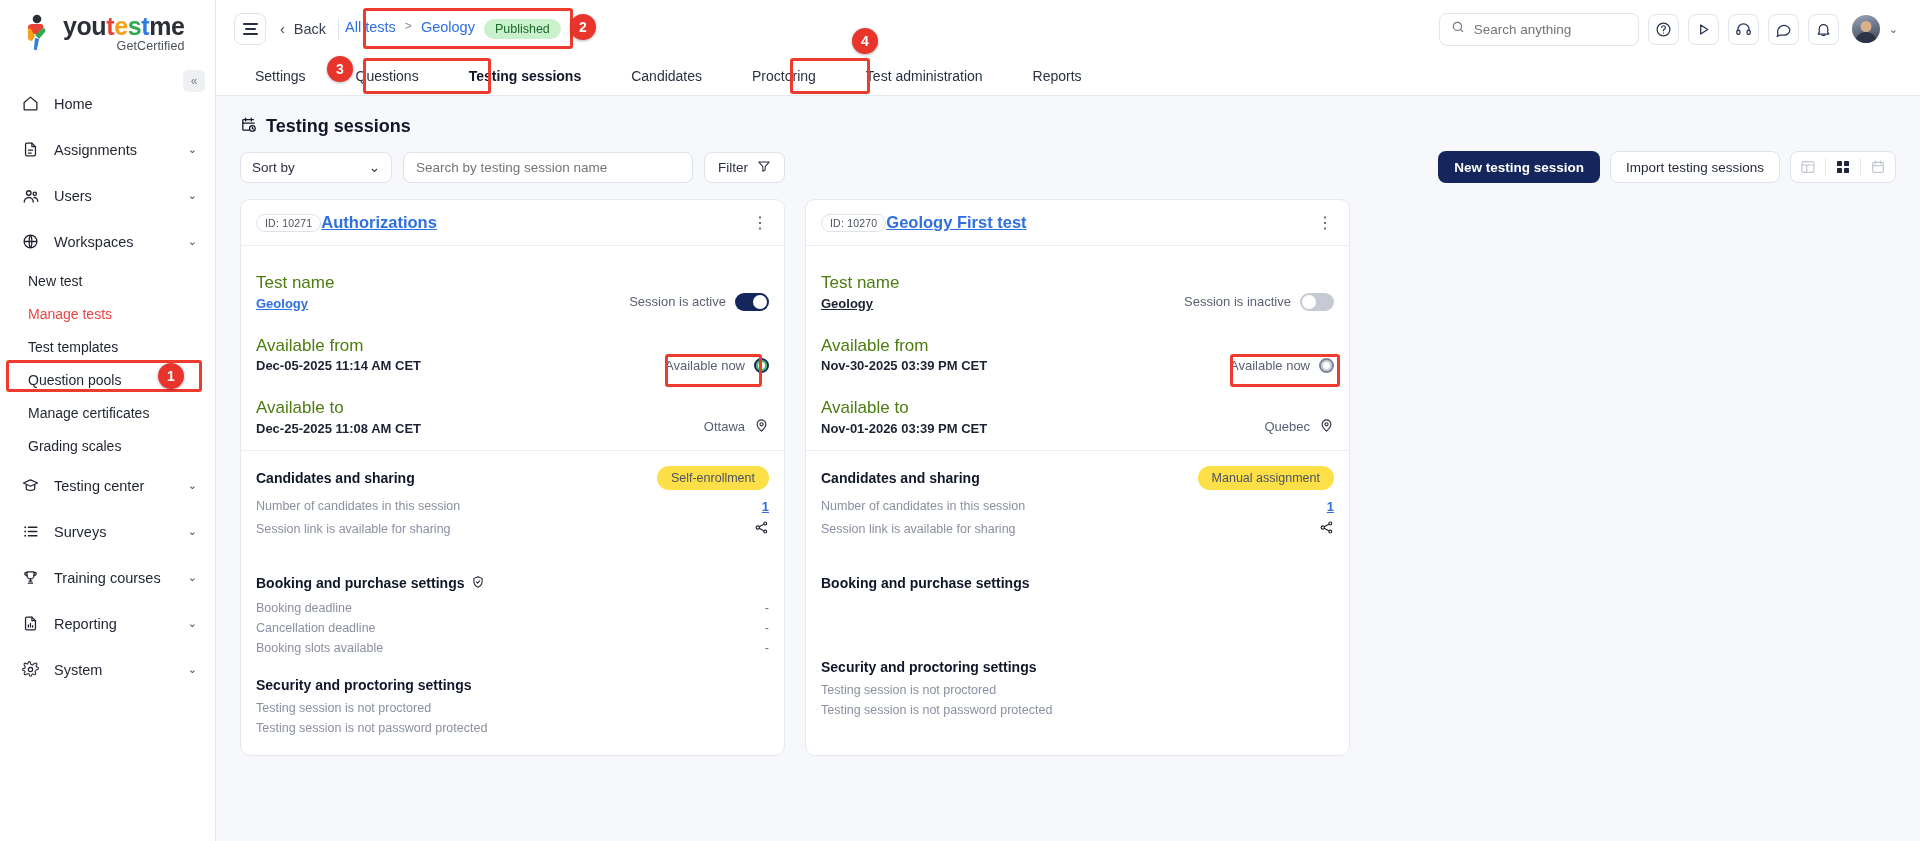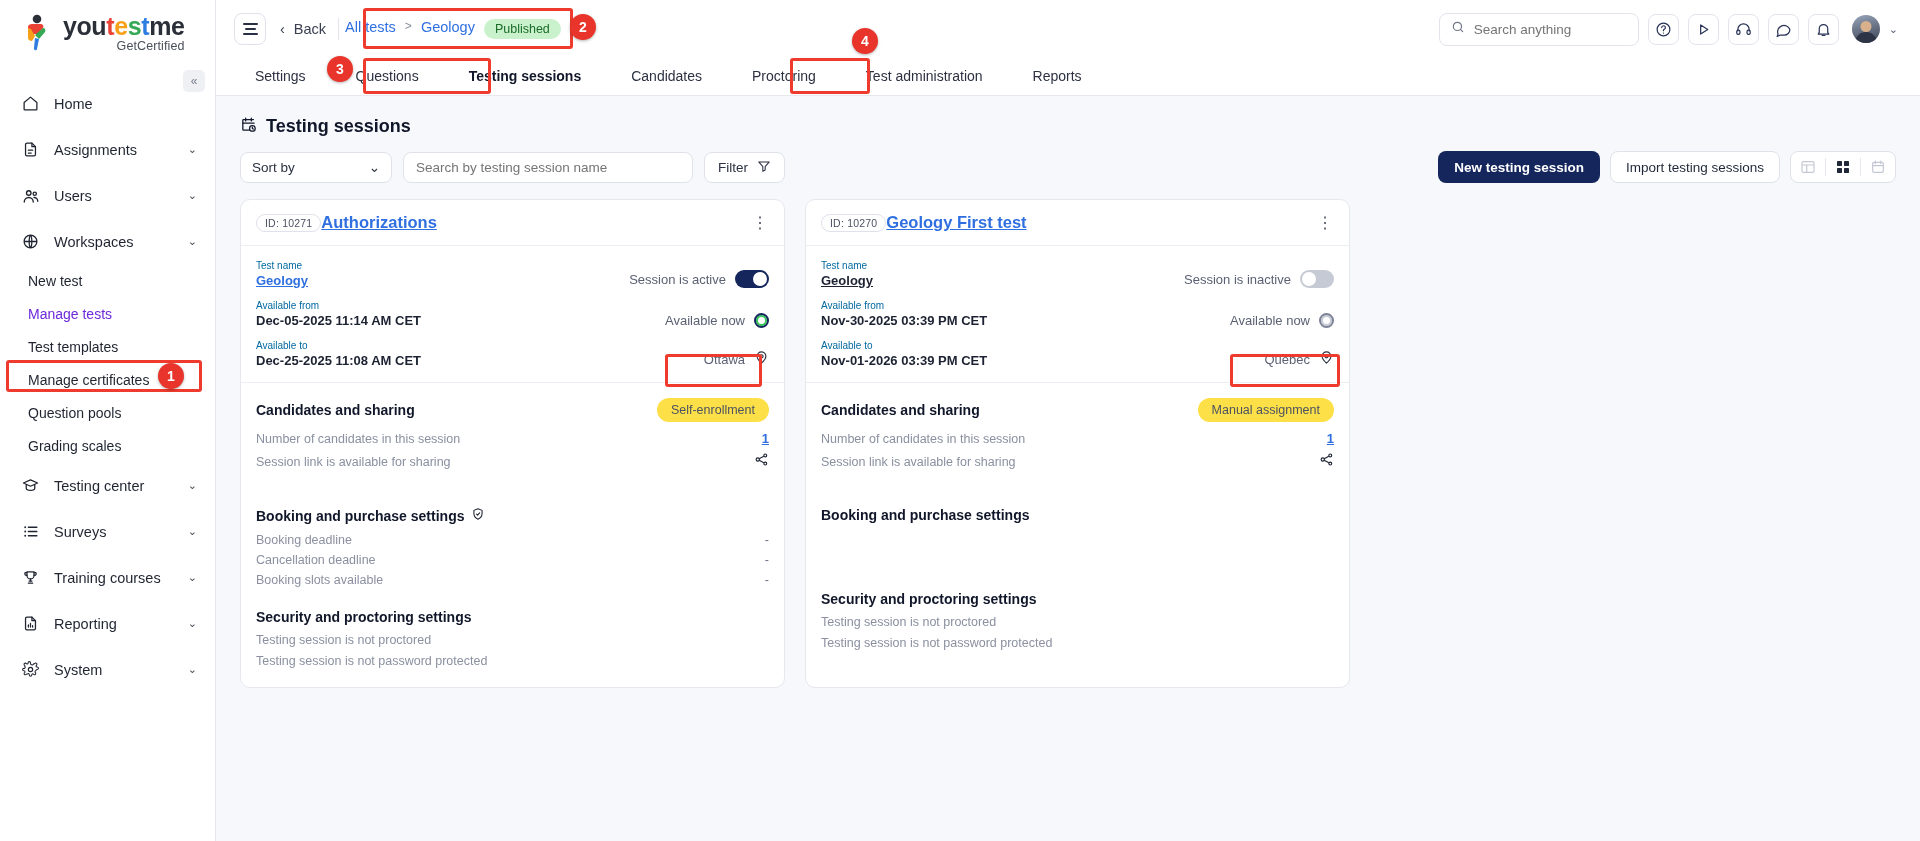--- a/index.html
+++ b/index.html
@@ -42,21 +42,21 @@
   }
   .nav-item .ico { width: 22px; display: flex; align-items: center; flex: 0 0 22px; color: #1f2430;}
   .nav-item .lbl { flex: 1; margin-left: 10px; }
   .nav-item .chev { color: #454b58; font-size: 11px; }
   .nav-item.active { background: #14265c; color: #fff; font-weight: 700; }
   .nav-item.active .ico, .nav-item.active .chev { color: #fff; }
   .sub-item {
     display: flex; align-items: center; height: 33px;
     padding-left: 28px; font-size: 14px; color: #1f2430; cursor: pointer;
   }
-  .sub-item.muted { color: #6d28d9; }
+  .sub-item.muted { color: #ef4444; }
 
   
   .main { flex: 1; height: 841px; display: flex; flex-direction: column; background: #f7f8fb; min-width: 0;}
   .topbar {
     height: 58px; background: #fff; display: flex; align-items: center;
     padding: 0 22px 0 18px; flex: 0 0 58px;
   }
   .hamburger {
     width: 32px; height: 32px; border: 1px solid #dfe2ea; border-radius: 8px;
     display: flex; flex-direction: column; align-items: center; justify-content: center; gap: 3px;
@@ -169,21 +169,21 @@
     border: 1px solid #dfe2ea; border-radius: 11px; padding: 2px 8px;
     font-size: 10.5px; color: #4c5262; letter-spacing: .2px;
   }
   .card-title {
     font-size: 16.5px; font-weight: 700; color: #2f6fe0; text-decoration: underline; cursor: pointer;
   }
   .kebab { margin-left: auto; color: #4c5262; cursor: pointer; letter-spacing: 1px; font-size: 16px; line-height: 8px;}
   .card-sec { padding: 12px 15px 14px 15px; border-bottom: 1px solid #eceef3; }
   .row { display: flex; align-items: flex-end; justify-content: space-between; margin-bottom: 10px;}
   .row:last-child { margin-bottom: 0; }
-  .lab { font-size: 10px; color: #0369a1; line-height: 1.5;}
+  .lab { font-size: 17px; color: #4d7c0f; line-height: 1.5; margin-top: 12px;}
   .val { font-size: 13px; color: #1c2232; font-weight: 700; }
   .val-link { font-size: 13px; color: #2f6fe0; font-weight: 700; text-decoration: underline; cursor: pointer;}
   .right-meta { display: flex; align-items: center; gap: 9px; font-size: 13px; color: #5b6173;}
   .toggle {
     width: 34px; height: 18px; border-radius: 10px; background: #14265c; position: relative; cursor: pointer;
   }
   .toggle.off { background: #c6cad5; }
   .toggle .knob {
     position: absolute; top: 2px; right: 2px; width: 14px; height: 14px; border-radius: 50%; background: #fff;
   }
@@ -288,24 +288,24 @@
       <div class="sub-item">
         <span>New test</span>
       </div>
       <div class="sub-item muted">
         <span>Manage tests</span>
       </div>
       <div class="sub-item">
         <span>Test templates</span>
       </div>
       <div class="sub-item">
+        <span>Question pools</span>
+      </div>
+      <div class="sub-item">
         <span>Manage certificates</span>
-      </div>
-      <div class="sub-item">
-        <span>Question pools</span>
       </div>
       <div class="sub-item">
         <span>Grading scales</span>
       </div>
 
       <div class="nav-item">
         <span class="ico">
           <svg width="17" height="17" viewBox="0 0 24 24" fill="none" stroke="currentColor" stroke-width="1.8" stroke-linecap="round" stroke-linejoin="round">
               <path d="M2 8.5 12 4l10 4.5L12 13z"></path>
               <path d="M6 11v5c0 1.7 2.7 3 6 3s6-1.3 6-3v-5"></path>

